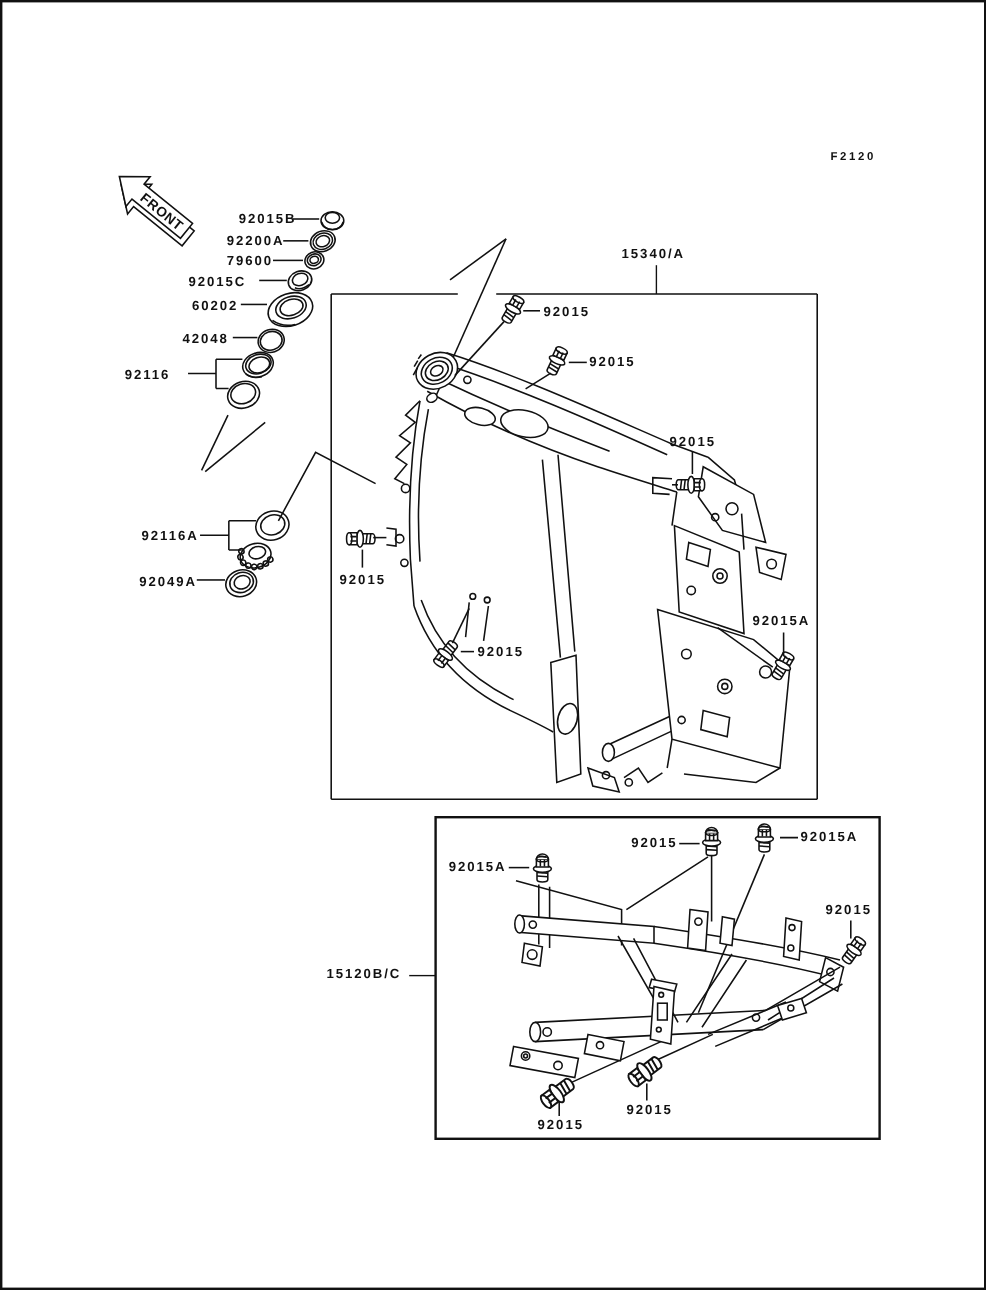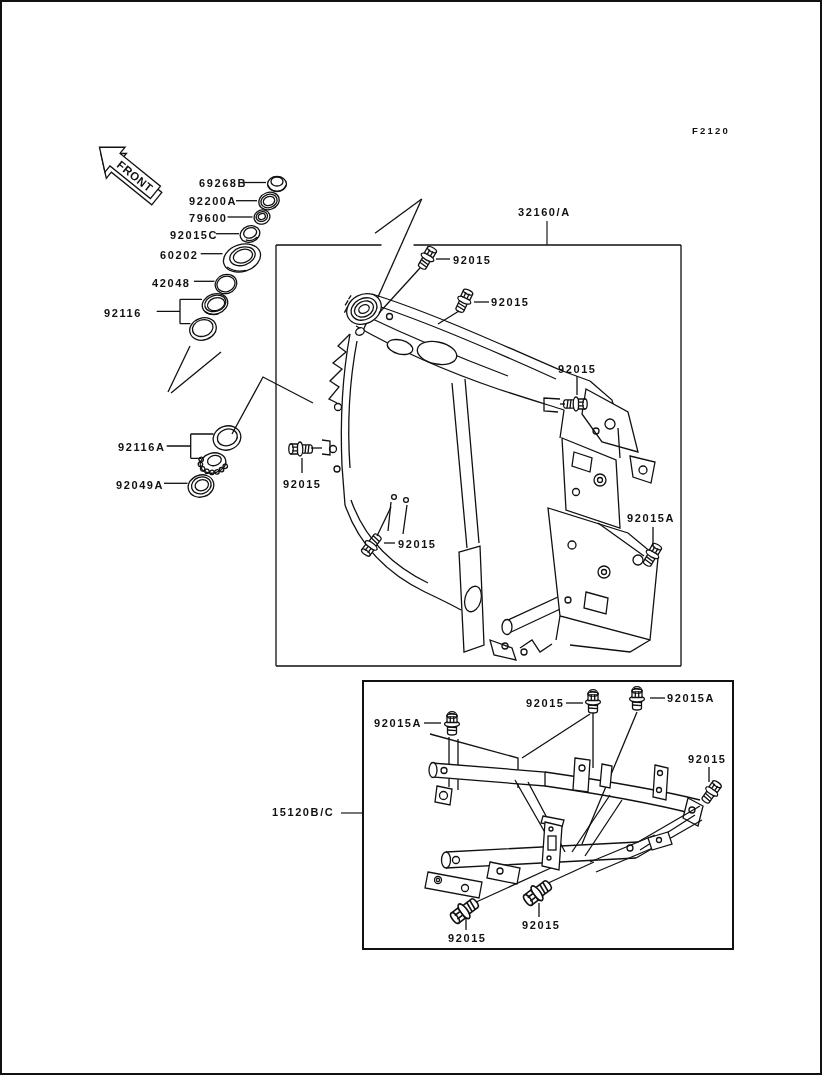--- a/index.html
+++ b/index.html
@@ -319,31 +319,31 @@
       <path d="M650,698 H665"></path>
       <path d="M709,767 V782"></path>
       <path d="M466,918 V930"></path>
       <path d="M539,903 V917"></path>
     </g>
   </g>
 </svg>
 
 <div class="lbl small" style="left:692px;top:126px">F2120</div>
 
-<div class="lbl" style="left:199px;top:177px">69268B</div>
+<div class="lbl" style="left:199px;top:177px">92015B</div>
 <div class="lbl" style="left:189px;top:195px">92200A</div>
 <div class="lbl" style="left:189px;top:212px">79600</div>
-<div class="lbl" style="left:170px;top:229px">92015C</div>
+<div class="lbl" style="left:157px;top:229px">92015C</div>
 <div class="lbl" style="left:160px;top:249px">60202</div>
 <div class="lbl" style="left:152px;top:277px">42048</div>
 <div class="lbl" style="left:104px;top:307px">92116</div>
 <div class="lbl" style="left:118px;top:441px">92116A</div>
 <div class="lbl" style="left:116px;top:479px">92049A</div>
 
-<div class="lbl" style="left:518px;top:206px">32160/A</div>
+<div class="lbl" style="left:518px;top:206px">15340/A</div>
 <div class="lbl" style="left:453px;top:254px">92015</div>
 <div class="lbl" style="left:491px;top:296px">92015</div>
 <div class="lbl" style="left:558px;top:363px">92015</div>
 <div class="lbl" style="left:283px;top:478px">92015</div>
 <div class="lbl" style="left:398px;top:538px">92015</div>
 <div class="lbl" style="left:627px;top:512px">92015A</div>
 
 <div class="lbl" style="left:272px;top:806px">15120B/C</div>
 <div class="lbl" style="left:374px;top:717px">92015A</div>
 <div class="lbl" style="left:526px;top:697px">92015</div>

